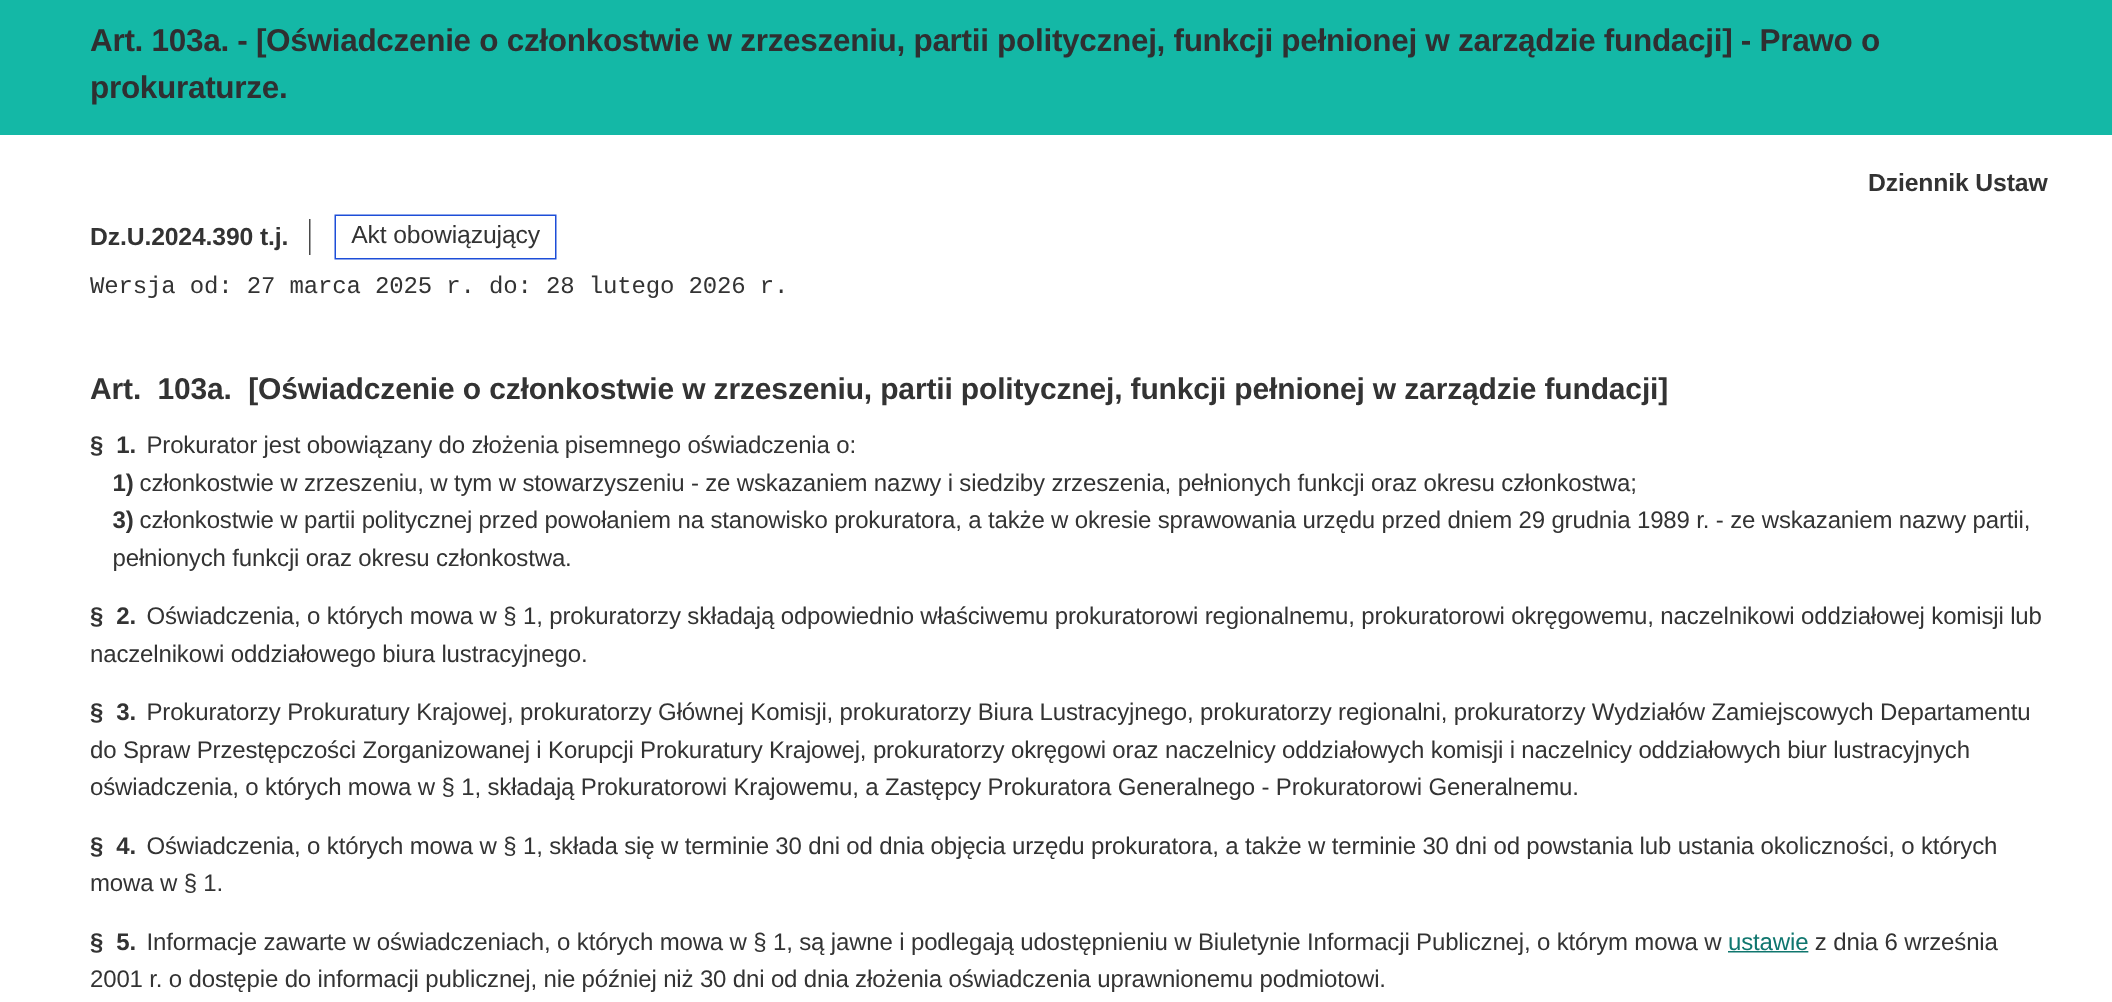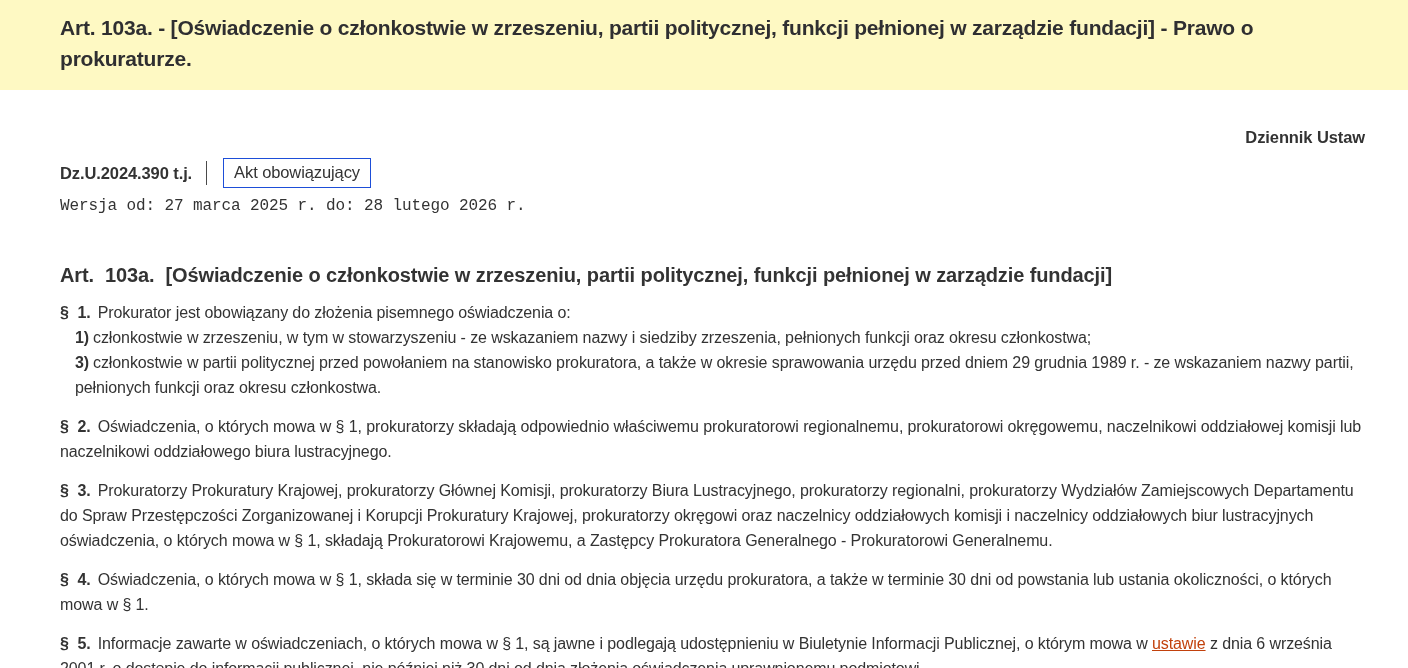--- a/index.html
+++ b/index.html
@@ -8,21 +8,21 @@
     padding: 0;
     background: #ffffff;
     width: 1408px;
     height: 668px;
     overflow: hidden;
     font-family: "Liberation Sans", sans-serif;
     color: #333333;
   }
   
   .title-bar {
-    background: #fef9c3;
+    background: #14b8a6;
     padding: 12px 60px 14px 60px;
     box-sizing: border-box;
     min-height: 90px;
   }
   .title-bar h1 {
     margin: 0;
     font-size: 21px;
     line-height: 31px;
     font-weight: 700;
     color: #2f2f31;
@@ -34,21 +34,21 @@
     padding: 16px 43px 0 60px;
     box-sizing: border-box;
     font-size: 16px;
     line-height: 25px;
     letter-spacing: -0.1px;
   }
   .journal {
     text-align: right;
     font-weight: 700;
     font-size: 16.5px;
-    margin-top: 19px;
+    margin-top: 4px;
   }
   .meta-row {
     display: flex;
     align-items: center;
     margin-top: 8px;
     height: 30px;
     text-align: center;
   }
   .act-id {
     font-weight: 700;
@@ -92,21 +92,21 @@
   .points {
     margin: 0 0 0 15px;
   }
   .point {
     margin: 0;
   }
   .point .marker {
     padding-right: 4px;
   }
   a.link {
-    color: #c2410c;
+    color: #0f766e;
     text-decoration: underline;
     cursor: pointer;
   }
 </style>
 </head>
 <body>
 
 <header class="title-bar">
   <h1>Art. 103a. - [Oświadczenie o członkostwie w zrzeszeniu, partii politycznej, funkcji pełnionej w zarządzie fundacji] - Prawo o prokuraturze.</h1>
 </header>

